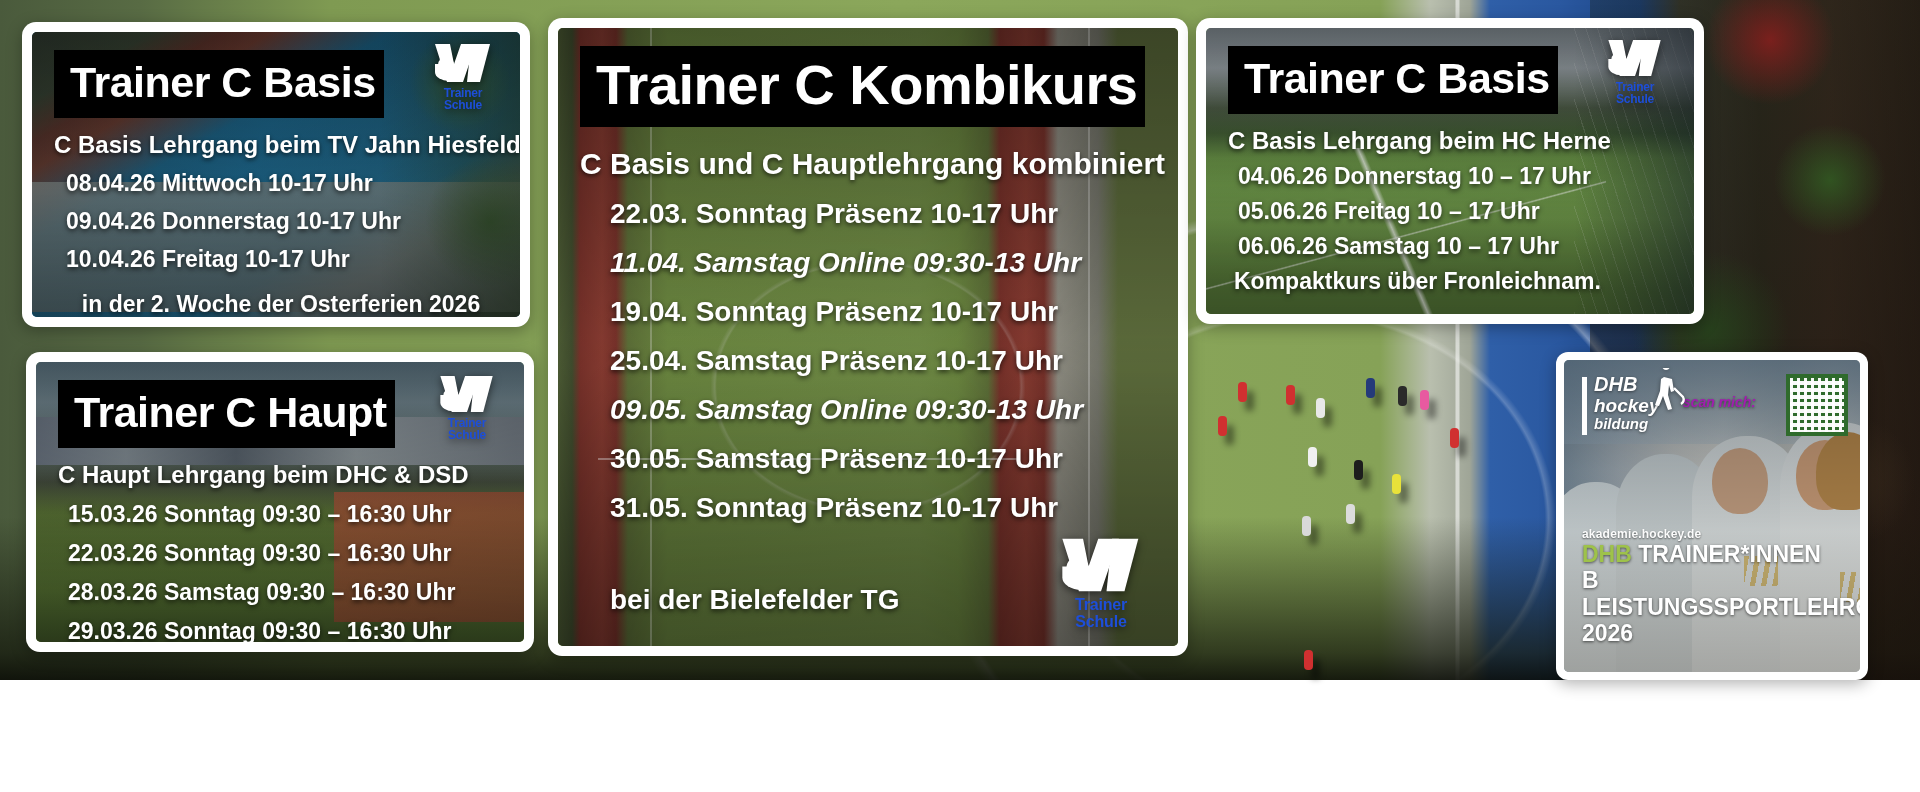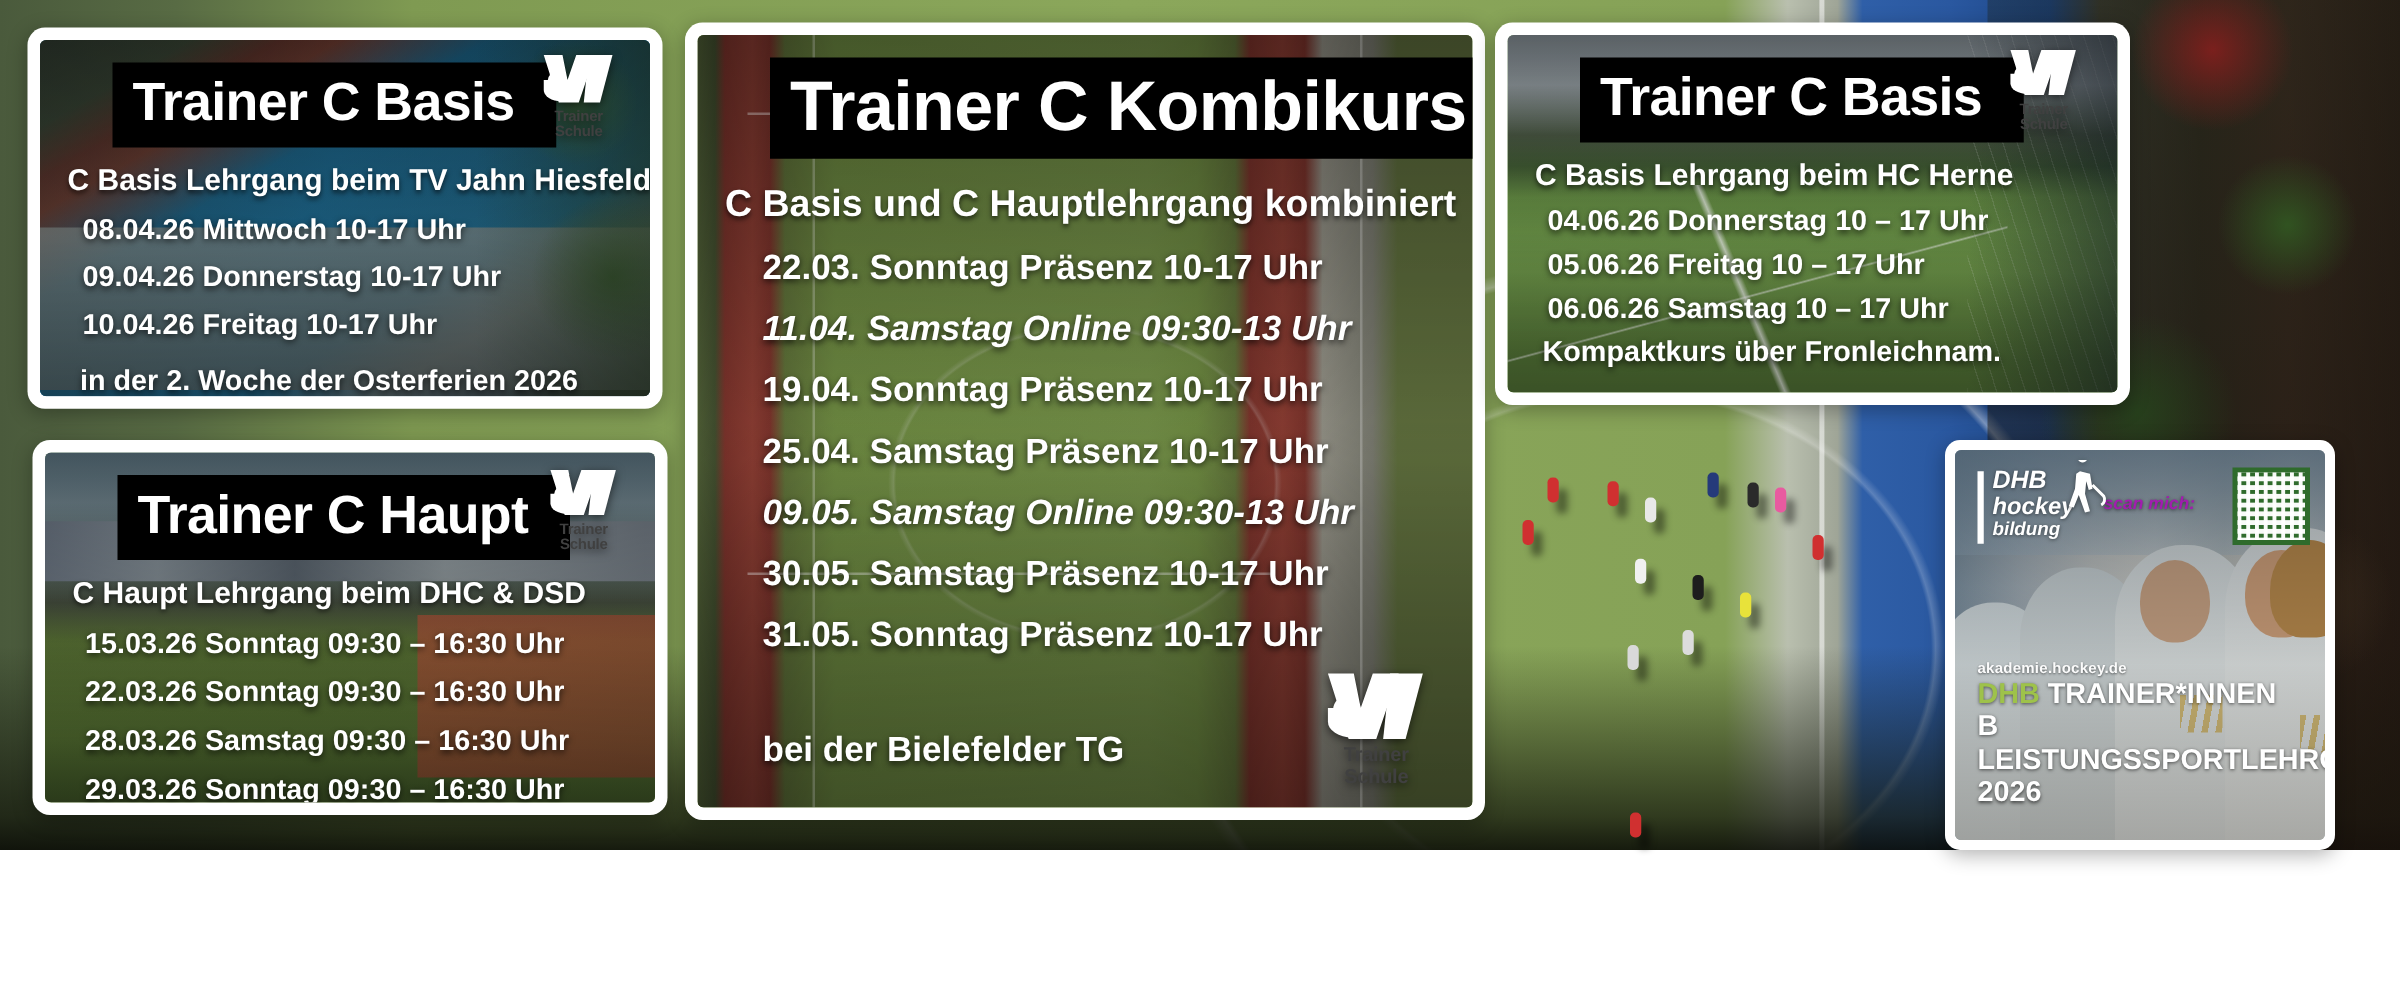--- a/index.html
+++ b/index.html
@@ -174,23 +174,22 @@
   }
 
   
   .title-band {
     display: inline-block;
     background: #000000;
     color: #ffffff;
     font-weight: 700;
     letter-spacing: -0.5px;
     line-height: 1.0;
-    padding: 11px 33px 14px 16px;
+    padding: 11px 8px 14px 16px;
     white-space: nowrap;
-    margin-left: 36px;
   }
   .subtitle {
     color: #ffffff;
     font-weight: 700;
     text-shadow: 0 2px 4px rgba(0,0,0,.65);
     white-space: nowrap;
   }
   .date-list { margin-top: 6px; }
   .date-line {
     color: #ffffff;
@@ -204,42 +203,42 @@
     font-weight: 600;
     text-shadow: 0 2px 5px rgba(0,0,0,.70);
     white-space: nowrap;
   }
 
   
   .ts-logo {
     position: absolute;
     z-index: 4;
     text-align: center;
-    color: #404040;
+    color: #1d4ed8;
     filter: drop-shadow(0 2px 4px rgba(0,0,0,.6));
   }
   .ts-logo svg { display:block; margin: 0 auto; }
   .ts-logo .ts-text {
     font-weight: 700;
     line-height: 1.02;
     margin-top: 3px;
     letter-spacing: -0.2px;
   }
 
   
   #card-hiesfeld { left: 22px;   top: 22px;  width: 508px; height: 305px; }
   #card-dhc      { left: 26px;   top: 352px; width: 508px; height: 300px; }
   #card-kombi    { left: 548px;  top: 18px;  width: 640px; height: 638px; }
   #card-herne    { left: 1196px; top: 18px;  width: 508px; height: 306px; }
   #card-dhb      { left: 1556px; top: 352px; width: 312px; height: 328px; }
 
   #card-hiesfeld .title-band { font-size: 43px; }
   #card-hiesfeld .subtitle   { font-size: 24px; margin-top: 13px; }
   #card-hiesfeld .date-line  { font-size: 23px; margin-top: 11px; padding-left: 12px; }
-  #card-hiesfeld .footnote   { font-size: 23px; margin-top: 18px; padding-left: 10px; }
+  #card-hiesfeld .footnote   { font-size: 23px; margin-top: 18px; padding-left: 10px; text-align: center; }
 
   #card-dhc .title-band { font-size: 43px; }
   #card-dhc .subtitle   { font-size: 24px; margin-top: 13px; }
   #card-dhc .date-line  { font-size: 23px; margin-top: 12px; padding-left: 10px; }
 
   #card-kombi .title-band { font-size: 56px; }
   #card-kombi .subtitle   { font-size: 30px; margin-top: 20px; }
   #card-kombi .date-line  { font-size: 28px; margin-top: 17px; padding-left: 30px; }
   #card-kombi .footnote   { font-size: 28px; margin-top: 60px; padding-left: 30px; }
 

